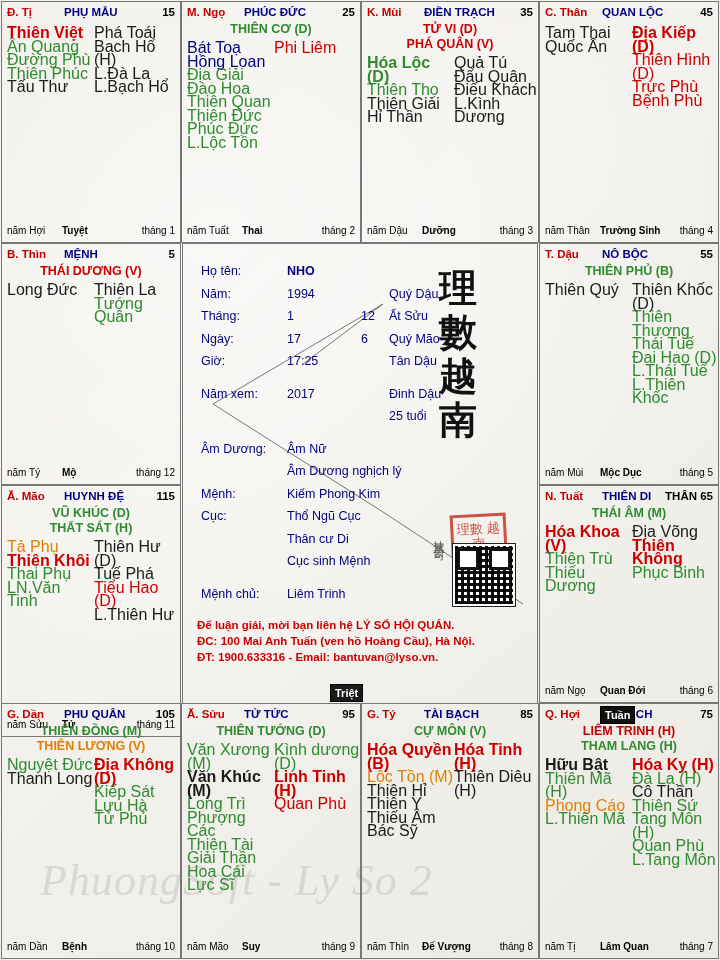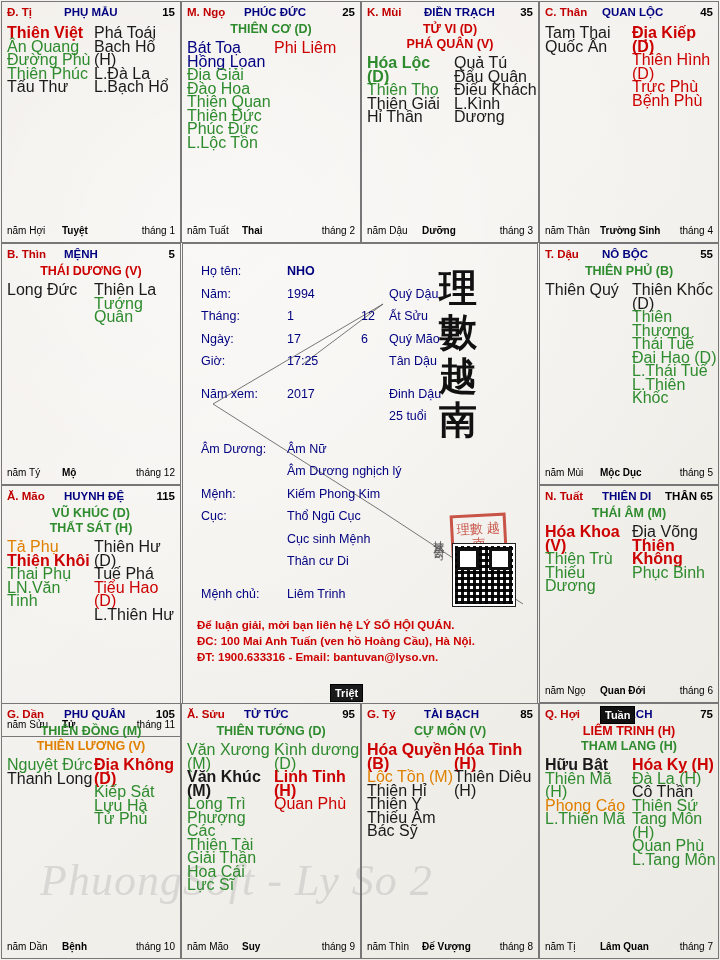--- a/index.html
+++ b/index.html
@@ -522,22 +522,22 @@
       <div><span class="lbl">Ngày:</span><span class="v1">17</span><span class="v2">6</span><span class="v3">Quý Mão</span></div>
       <div><span class="lbl">Giờ:</span><span class="v1">17:25</span><span class="v2"></span><span class="v3">Tân Dậu</span></div>
       <div style="height:10px"></div>
       <div><span class="lbl">Năm xem:</span><span class="v1">2017</span><span class="v2"></span><span class="v3">Đinh Dậu</span></div>
       <div><span class="lbl"></span><span class="v1"></span><span class="v2"></span><span class="v3">25 tuổi</span></div>
       <div style="height:10px"></div>
       <div><span class="lbl">Âm Dương:</span><span class="v1">Âm Nữ</span></div>
       <div><span class="lbl"></span><span class="v1" style="width:auto">Âm Dương nghịch lý</span></div>
       <div><span class="lbl">Mệnh:</span><span class="v1" style="width:auto">Kiếm Phong Kim</span></div>
       <div><span class="lbl">Cục:</span><span class="v1" style="width:auto">Thổ Ngũ Cục</span></div>
+      <div><span class="lbl"></span><span class="v1" style="width:auto">Thân cư Di</span></div>
       <div><span class="lbl"></span><span class="v1" style="width:auto">Cục sinh Mệnh</span></div>
-      <div><span class="lbl"></span><span class="v1" style="width:auto">Thân cư Di</span></div>
       <div style="height:10px"></div>
       <div><span class="lbl">Mệnh chủ:</span><span class="v1" style="width:auto">Liêm Trinh</span></div>
     </div>
 
     <div class="calligraphy">
       <div>理</div>
       <div>數</div>
       <div>越</div>
       <div>南</div>
     </div>

